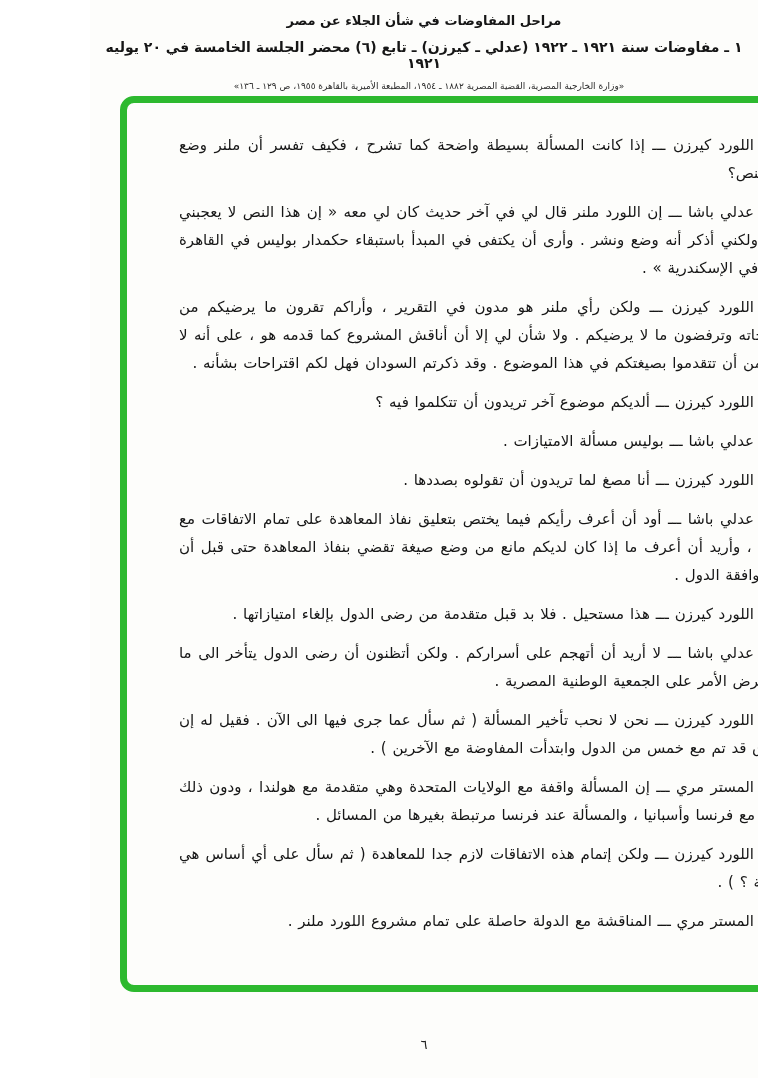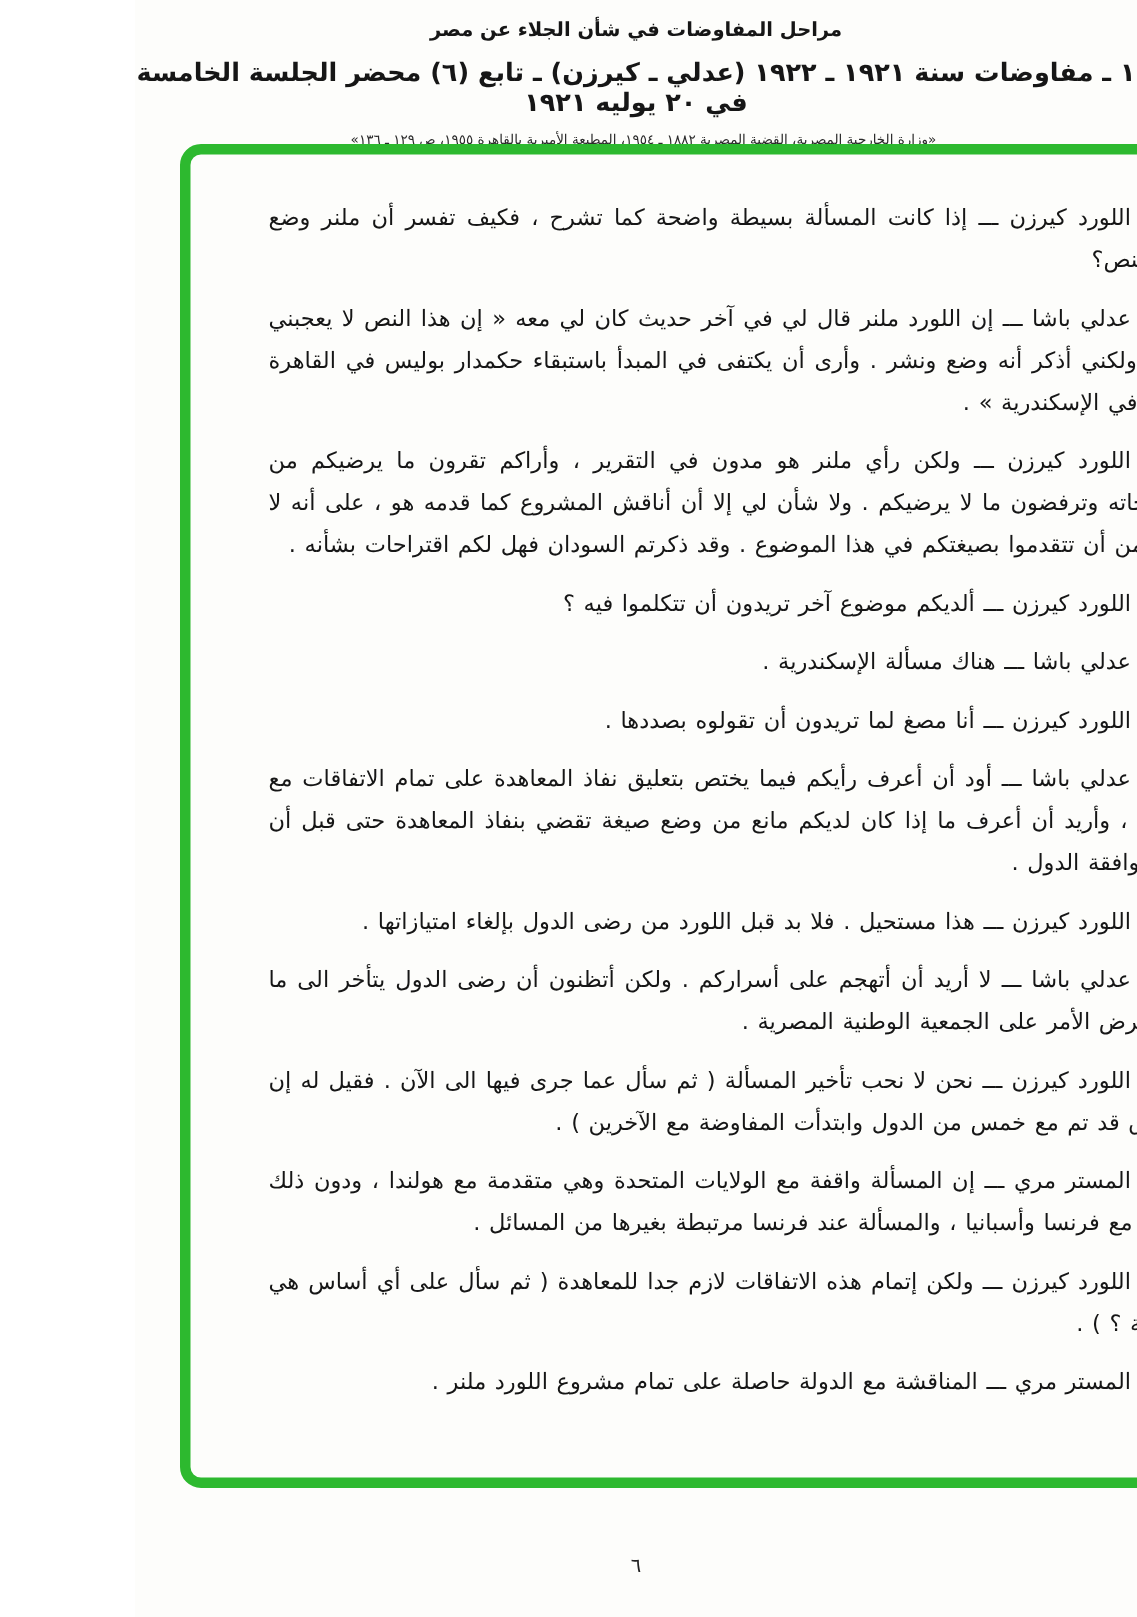--- a/index.html
+++ b/index.html
@@ -22,21 +22,21 @@
   .header {
     text-align: center;
     padding-top: 13px;
   }
   .doc-title {
     font-size: 13px;
     font-weight: bold;
     letter-spacing: 0.5px;
   }
   .doc-subtitle {
-    font-size: 17px;
+    font-size: 14px;
     font-weight: bold;
     margin-top: 11px;
   }
   .doc-source {
     font-size: 9px;
     margin-top: 10px;
     color: #2a2a2a;
     padding-left: 10px;
   }
   .doc-box {
@@ -84,27 +84,27 @@
 
     <p class="para"><span>اللورد كيرزن</span> <span class="dash">ـــ</span> <span>إذا كانت المسألة بسيطة واضحة كما تشرح ، فكيف تفسر أن ملنر وضع هذا النص؟</span></p>
 
     <p class="para"><span>عدلي باشا</span> <span class="dash">ـــ</span> <span>إن اللورد ملنر قال لي في آخر حديث كان لي معه « إن هذا النص لا يعجبني كثيرا ولكني أذكر أنه وضع ونشر . وأرى أن يكتفى في المبدأ باستبقاء حكمدار بوليس في القاهرة وآخر في الإسكندرية » .</span></p>
 
     <p class="para"><span>اللورد كيرزن</span> <span class="dash">ـــ</span> <span>ولكن رأي ملنر هو مدون في التقرير ، وأراكم تقرون ما يرضيكم من اقتراحاته وترفضون ما لا يرضيكم . ولا شأن لي إلا أن أناقش المشروع كما قدمه هو ، على أنه لا مانع من أن تتقدموا بصيغتكم في هذا الموضوع . وقد ذكرتم السودان فهل لكم اقتراحات بشأنه .</span></p>
 
 
     <p class="para"><span>اللورد كيرزن</span> <span class="dash">ـــ</span> <span>ألديكم موضوع آخر تريدون أن تتكلموا فيه ؟</span></p>
 
-    <p class="para"><span>عدلي باشا</span> <span class="dash">ـــ</span> <span>هناك مسألة الإسكندرية .</span></p>
+    <p class="para"><span>عدلي باشا</span> <span class="dash">ـــ</span> <span>بوليس مسألة الامتيازات .</span></p>
 
     <p class="para"><span>اللورد كيرزن</span> <span class="dash">ـــ</span> <span>أنا مصغ لما تريدون أن تقولوه بصددها .</span></p>
 
     <p class="para"><span>عدلي باشا</span> <span class="dash">ـــ</span> <span>أود أن أعرف رأيكم فيما يختص بتعليق نفاذ المعاهدة على تمام الاتفاقات مع الدول ، وأريد أن أعرف ما إذا كان لديكم مانع من وضع صيغة تقضي بنفاذ المعاهدة حتى قبل أن ترد موافقة الدول .</span></p>
 
-    <p class="para"><span>اللورد كيرزن</span> <span class="dash">ـــ</span> <span>هذا مستحيل . فلا بد قبل اللورد من رضى الدول بإلغاء امتيازاتها .</span></p>
+    <p class="para"><span>اللورد كيرزن</span> <span class="dash">ـــ</span> <span>هذا مستحيل . فلا بد قبل متقدمة من رضى الدول بإلغاء امتيازاتها .</span></p>
 
     <p class="para"><span>عدلي باشا</span> <span class="dash">ـــ</span> <span>لا أريد أن أتهجم على أسراركم . ولكن أتظنون أن رضى الدول يتأخر الى ما بعد عرض الأمر على الجمعية الوطنية المصرية .</span></p>
 
     <p class="para"><span>اللورد كيرزن</span> <span class="dash">ـــ</span> <span>نحن لا نحب تأخير المسألة ( ثم سأل عما جرى فيها الى الآن . فقيل له إن الاتفاق قد تم مع خمس من الدول وابتدأت المفاوضة مع الآخرين ) .</span></p>
 
     <p class="para"><span>المستر مري</span> <span class="dash">ـــ</span> <span>إن المسألة واقفة مع الولايات المتحدة وهي متقدمة مع هولندا ، ودون ذلك تقدما مع فرنسا وأسبانيا ، والمسألة عند فرنسا مرتبطة بغيرها من المسائل .</span></p>
 
     <p class="para"><span>اللورد كيرزن</span> <span class="dash">ـــ</span> <span>ولكن إتمام هذه الاتفاقات لازم جدا للمعاهدة ( ثم سأل على أي أساس هي حاصلة ؟ ) .</span></p>
 
     <p class="para"><span>المستر مري</span> <span class="dash">ـــ</span> <span>المناقشة مع الدولة حاصلة على تمام مشروع اللورد ملنر .</span></p>

